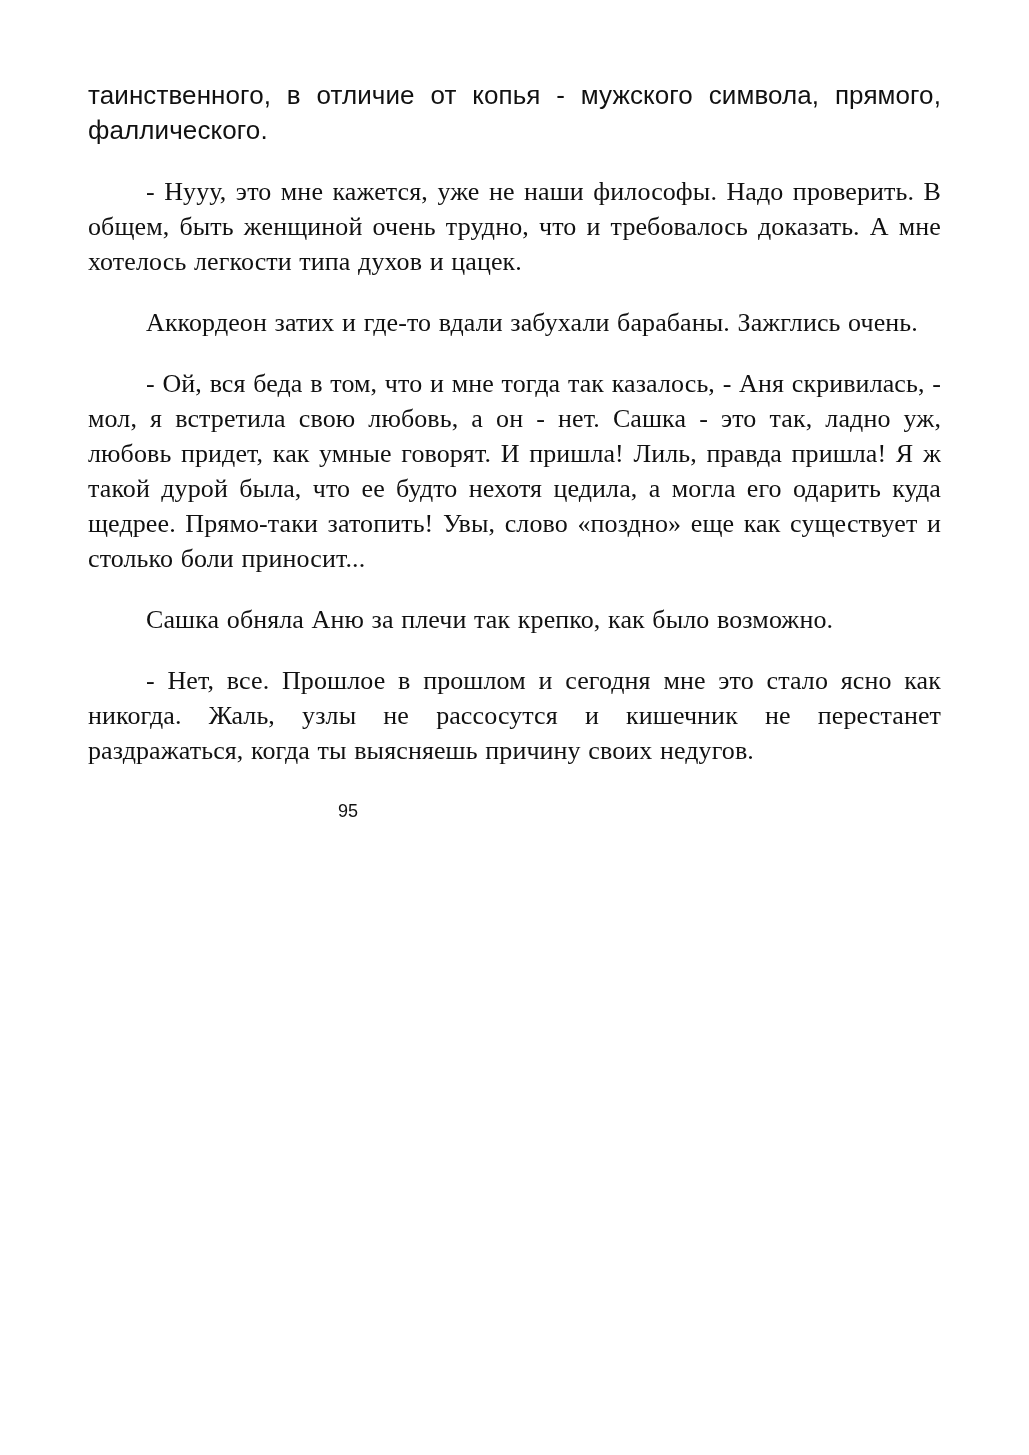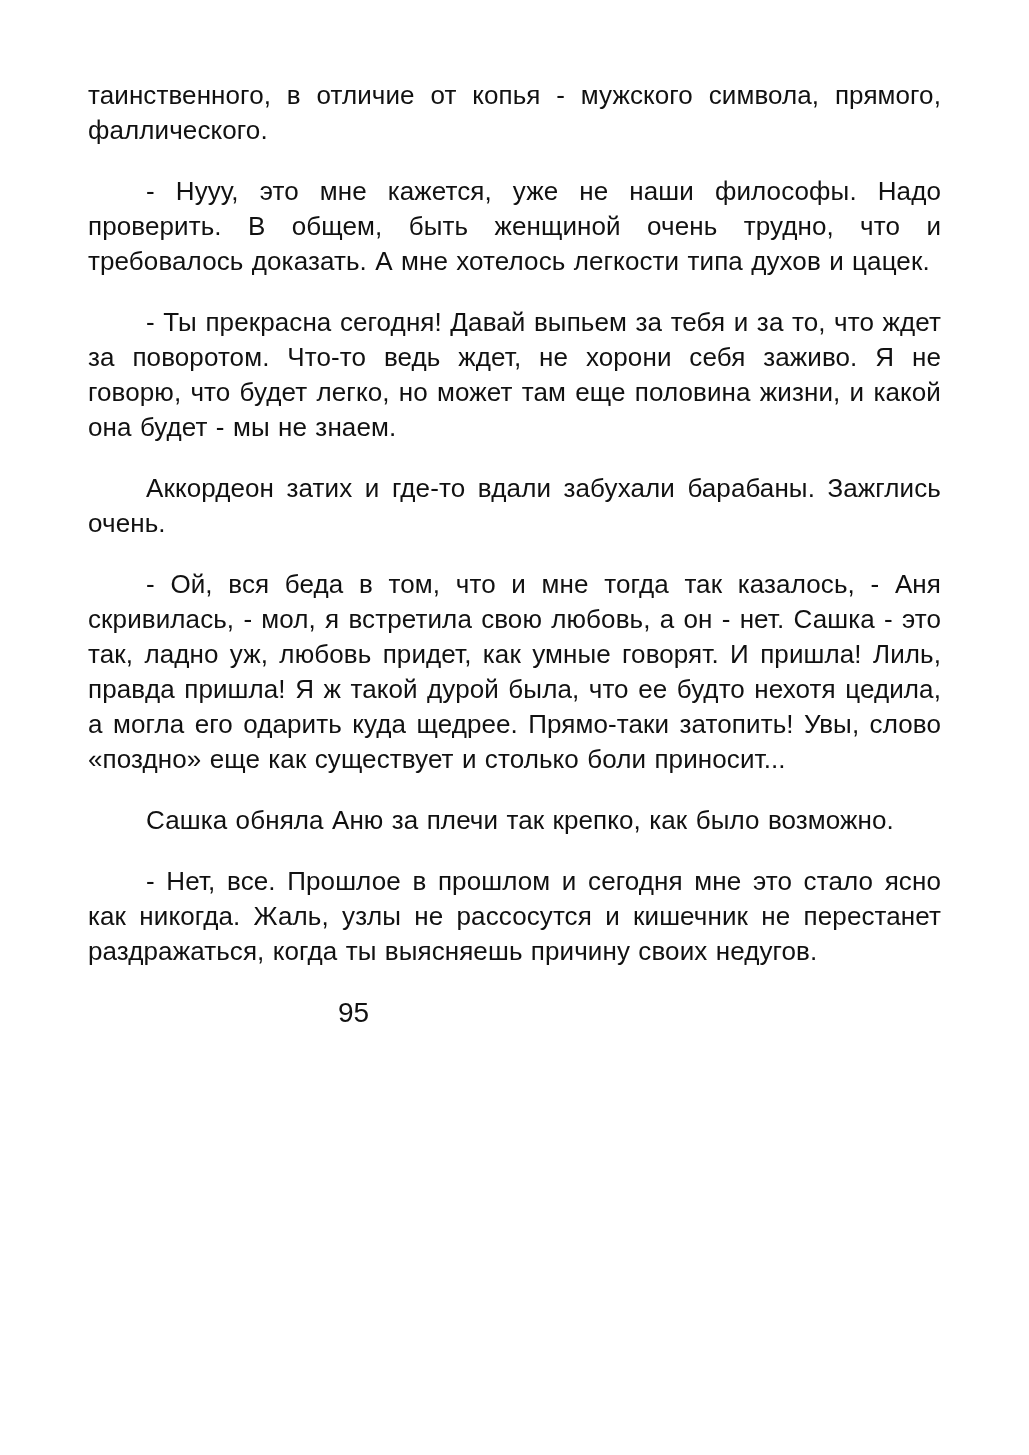--- a/index.html
+++ b/index.html
@@ -28,35 +28,35 @@
     margin: 0 0 26px 0;
     font-size: 26px;
     line-height: 35px;
     text-align: justify;
     text-justify: inter-word;
     letter-spacing: 0.1px;
     word-spacing: 1px;
   }
   .para.indent {
     text-indent: 58px;
+    font-family: Liberation Serif, serif;
   }
   .page-number {
-    font-size: 28px;
+    font-size: 18px;
     line-height: 35px;
     margin-top: 0;
     padding-left: 250px;
   }
 </style>
 </head>
 <body>
 
 <div class="page">
   <div class="text-block">
       <p class="para">таинственного, в отличие от копья - мужского символа, прямого, фаллического.</p>
       <p class="para indent">- Нууу, это мне кажется, уже не наши философы. Надо проверить. В общем, быть женщиной очень трудно, что и требовалось доказать. А мне хотелось легкости типа духов и цацек.</p>
-      <p class="para indent">- Ты прекрасна сегодня! Давай выпьем за тебя и за то, что ждет за поворотом. Что-то ведь ждет, не хорони себя заживо. Я не говорю, что будет легко, но может там еще половина жизни, и какой она будет - мы не знаем.</p>
       <p class="para indent">Аккордеон затих и где-то вдали забухали барабаны. Зажглись очень.</p>
       <p class="para indent">- Ой, вся беда в том, что и мне тогда так казалось, - Аня скривилась, - мол, я встретила свою любовь, а он - нет. Сашка - это так, ладно уж, любовь придет, как умные говорят. И пришла! Лиль, правда пришла! Я ж такой дурой была, что ее будто нехотя цедила, а могла его одарить куда щедрее. Прямо-таки затопить! Увы, слово «поздно» еще как существует и столько боли приносит...</p>
       <p class="para indent">Сашка обняла Аню за плечи так крепко, как было возможно.</p>
       <p class="para indent">- Нет, все. Прошлое в прошлом и сегодня мне это стало ясно как никогда. Жаль, узлы не рассосутся и кишечник не перестанет раздражаться, когда ты выясняешь причину своих недугов.</p>
     </div>
   <div class="page-number">95</div>
 </div>
 
 </body></html>

